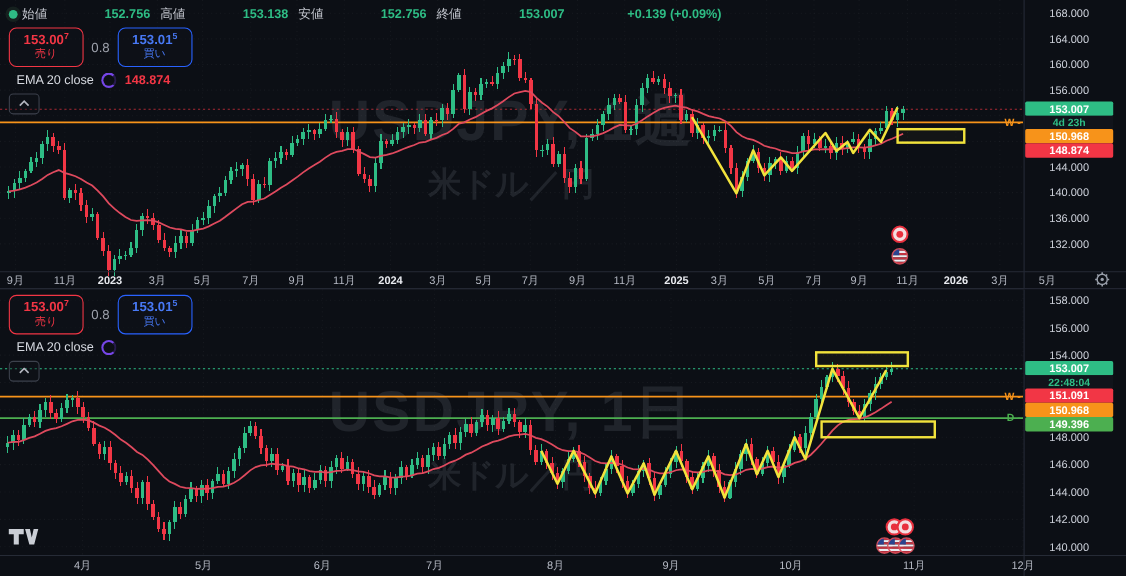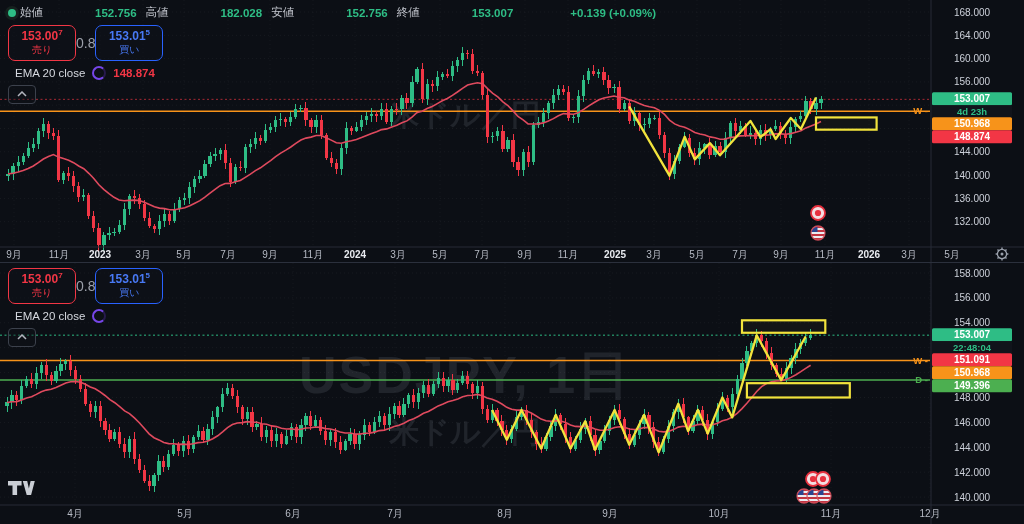--- a/index.html
+++ b/index.html
@@ -18,34 +18,35 @@
   .ohlc-row span{margin-right:4px;}
   .ohlc-label{color:#c3c6ce;}
   .ohlc-val{color:#2ebd85;font-weight:600;margin-right:9px !important;margin-left:48px;}
   .sym-dot{display:inline-block;width:8px;height:8px;border-radius:50%;background:#2ebd85;margin-right:8px;box-shadow:0 0 0 3px #16211f;}
   .trade-btn{width:66px;padding:2px 0 3px 0;border-radius:7px;text-align:center;background:rgba(15,18,26,.55);cursor:pointer;line-height:1.25;}
   .sell-btn{border:1.5px solid #f23645;color:#f23645;}
   .buy-btn{border:1.5px solid #2962ff;color:#4879f5;}
   .btn-price{font-size:12px;font-weight:700;}
   .btn-price sup{font-size:8px;}
   .btn-word{font-size:10px;}
-  .spread{font-size:14px;color:#9ca0aa;margin:0 0;}
+  .spread{font-size:12px;color:#9ca0aa;margin:0 7px;}
   .ema-row{font-size:11.5px;color:#d5d8df;margin-left:7px;}
   .spinner{display:inline-block;width:10px;height:10px;border-radius:50%;border:2.5px solid #7646e8;border-right-color:#271a4d;margin:0 7px;}
   .ema-val{color:#f23645;font-weight:600;}
   .collapse-btn{width:26px;height:17px;border:1px solid #3c414c;border-radius:4px;background:rgba(15,18,26,.4);
     display:flex;align-items:center;justify-content:center;cursor:pointer;}
 </style>
 </head>
 <body>
 
 <div id="stage">
 
   <div class="panel" id="panel-weekly">
     <div class="wm">
+      <div class="wm-title">USDJPY, 1週</div>
       <div class="wm-sub">米ドル／円</div>
     </div>
     <svg id="svg-weekly" class="chart-svg" width="1024" height="262">
         <g>
           <line x1="0" y1="12" x2="930" y2="12" stroke="rgba(255,255,255,0.05)" stroke-dasharray="1 3"></line>
           <line x1="0" y1="35.3" x2="930" y2="35.3" stroke="rgba(255,255,255,0.05)" stroke-dasharray="1 3"></line>
           <line x1="0" y1="58.6" x2="930" y2="58.6" stroke="rgba(255,255,255,0.05)" stroke-dasharray="1 3"></line>
           <line x1="0" y1="81.9" x2="930" y2="81.9" stroke="rgba(255,255,255,0.05)" stroke-dasharray="1 3"></line>
           <line x1="0" y1="105.2" x2="930" y2="105.2" stroke="rgba(255,255,255,0.05)" stroke-dasharray="1 3"></line>
           <line x1="0" y1="128.5" x2="930" y2="128.5" stroke="rgba(255,255,255,0.05)" stroke-dasharray="1 3"></line>
@@ -495,21 +496,21 @@
             <circle r="1.5" fill="#9aa0ab"></circle>
           </g>
         </g>
       </svg>
     <div class="legend">
       <div class="lrow ohlc-row">
         <span class="sym-dot"></span>
         <span class="ohlc-label">始値</span>
         <span class="ohlc-val">152.756</span>
         <span class="ohlc-label">高値</span>
-        <span class="ohlc-val">182.028</span>
+        <span class="ohlc-val">153.138</span>
         <span class="ohlc-label">安値</span>
         <span class="ohlc-val">152.756</span>
         <span class="ohlc-label">終値</span>
         <span class="ohlc-val">153.007</span>
         <span class="ohlc-val">+0.139 (+0.09%)</span>
       </div>
       <div class="lrow">
         <div class="trade-btn sell-btn">
           <div class="btn-price"><span>153.00</span><sup>7</sup></div>
           <div class="btn-word">売り</div>

